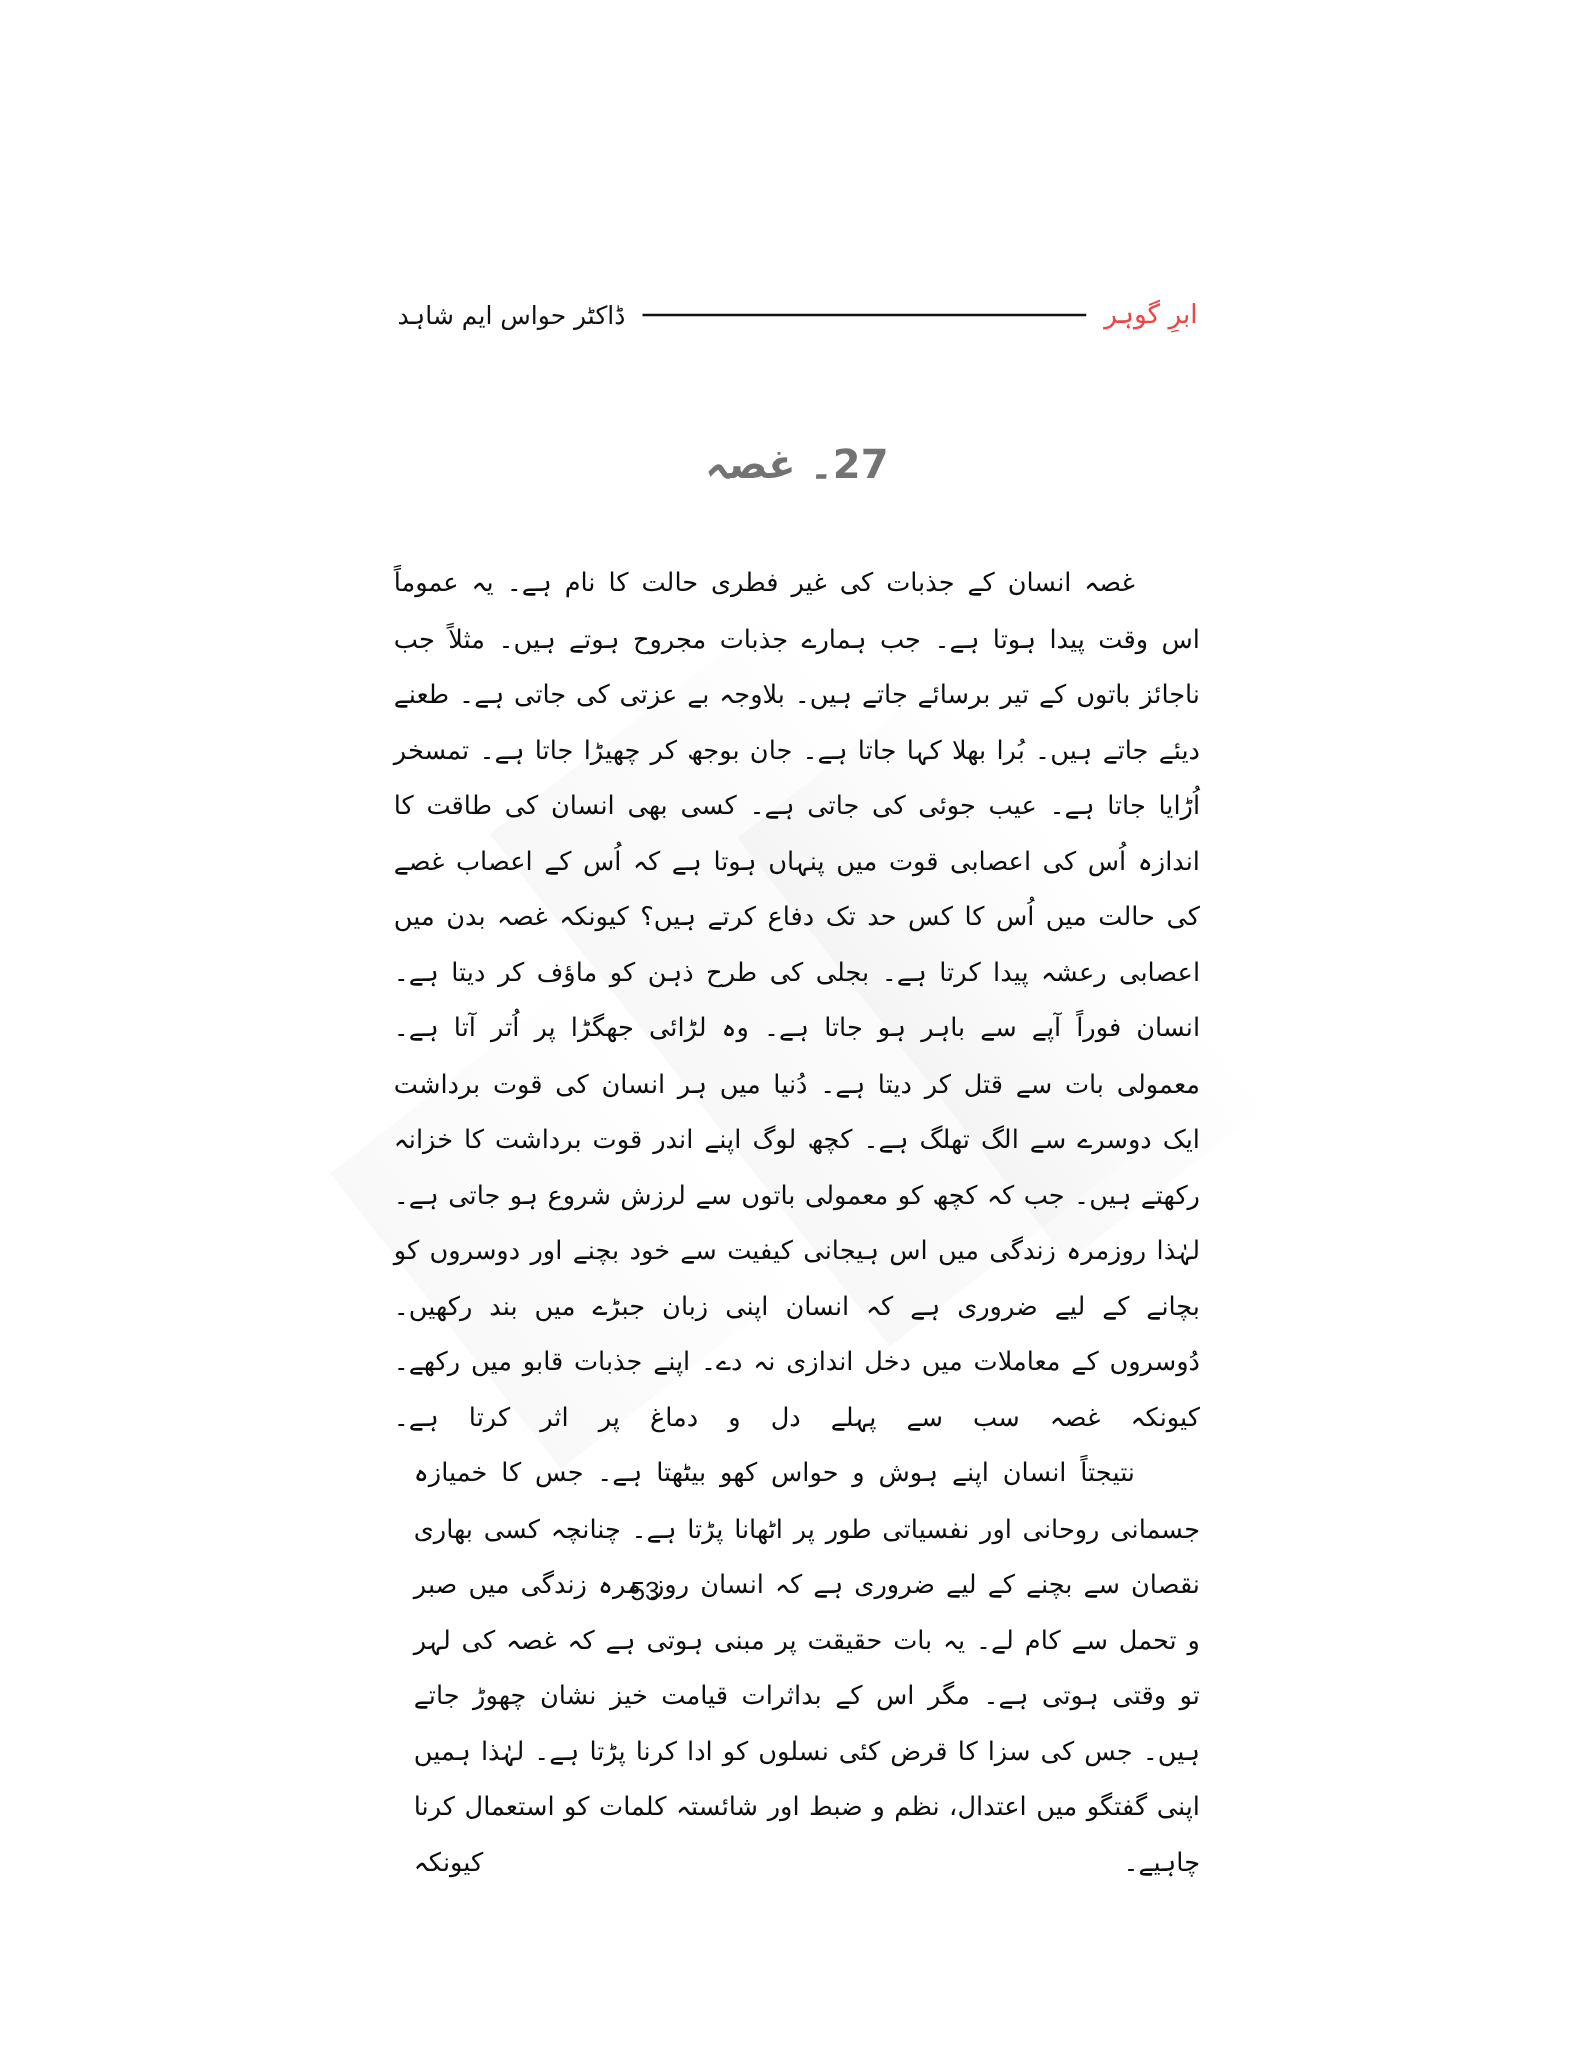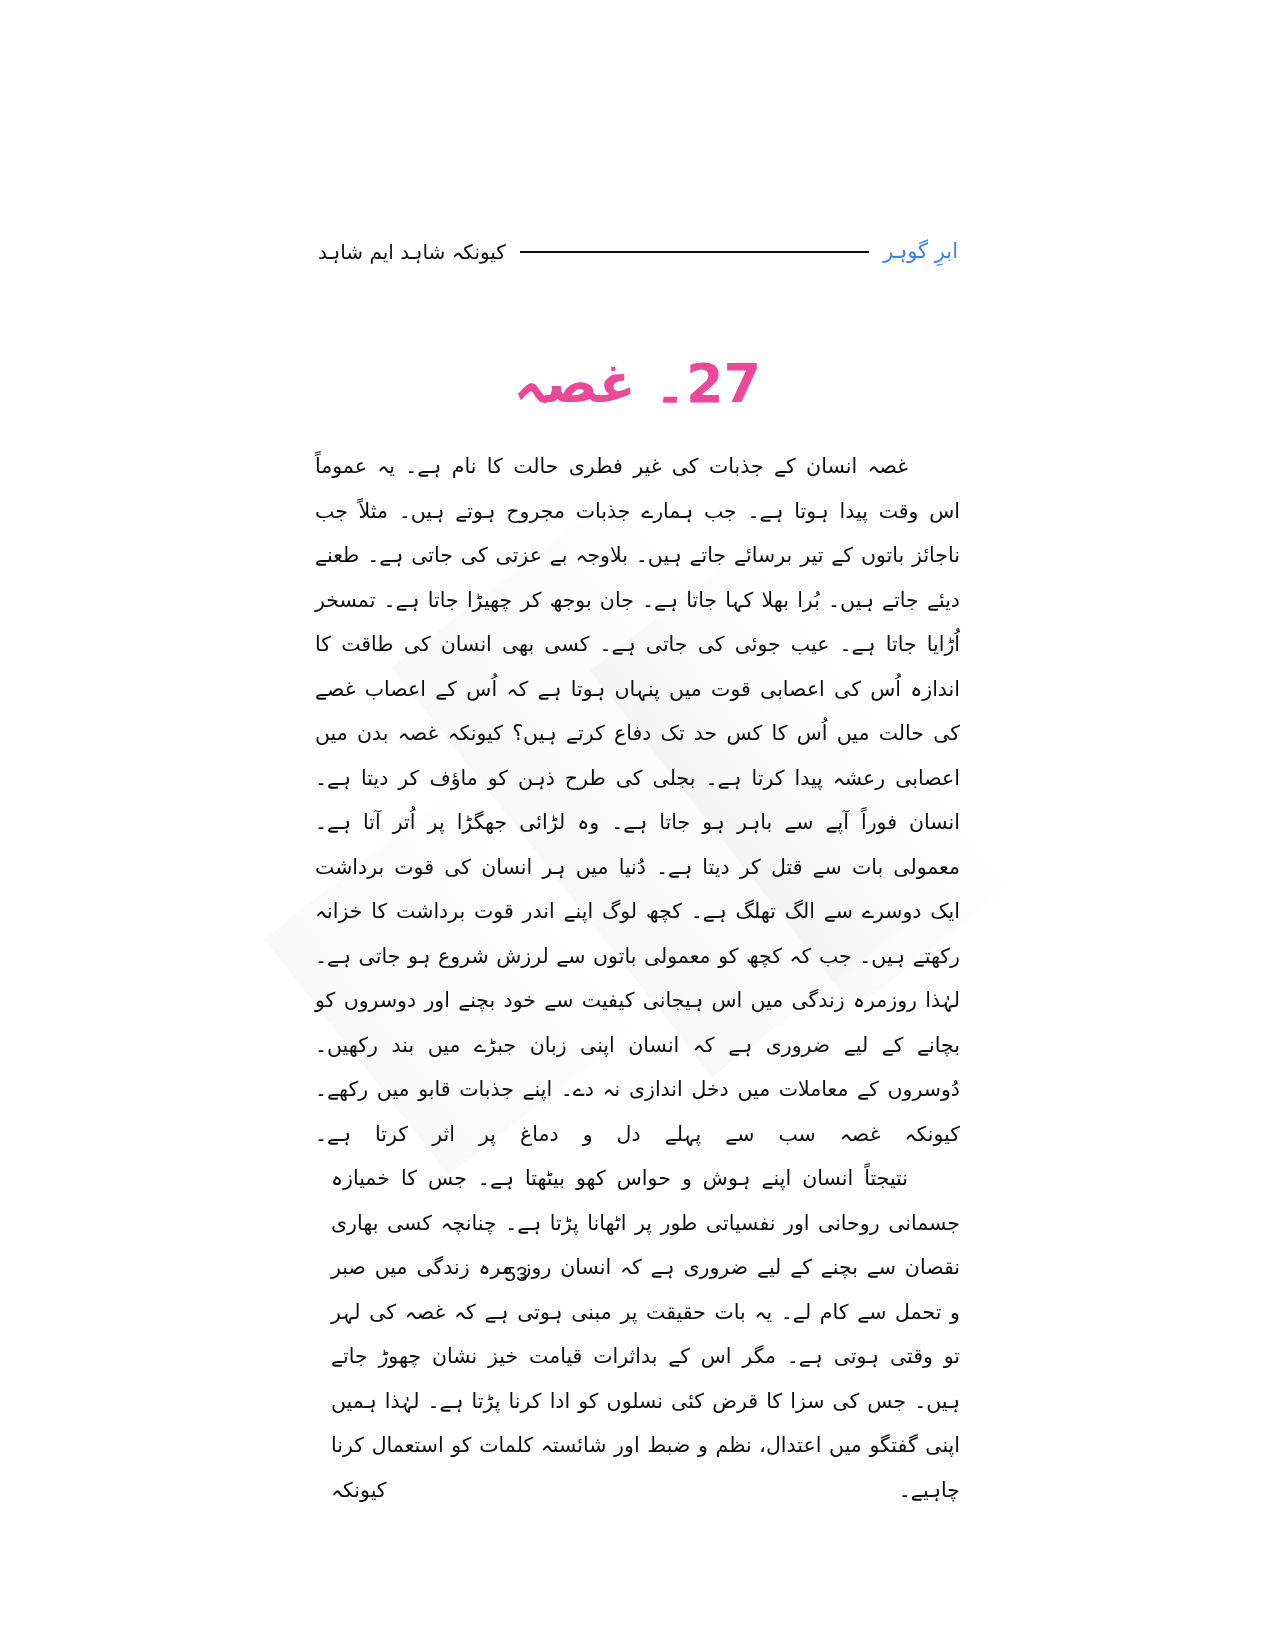--- a/index.html
+++ b/index.html
@@ -70,21 +70,21 @@
     top: 240px;
     width: 640px;
     display: flex;
     flex-direction: row;
     align-items: center;
     gap: 14px;
     direction: rtl;
   }
   .header-title {
     font-size: 21px;
-    color: #3b82f6;
+    color: #ef4444;
     white-space: nowrap;
     line-height: 1.1;
     font-family: "DejaVu Sans", "Liberation Sans", sans-serif;
   }
   .header-rule {
     flex: 1 1 auto;
     height: 0;
     border-top: 2px solid #111111;
   }
   .header-author {
@@ -98,23 +98,23 @@
   .chapter-heading {
     position: absolute;
     left: 0;
     top: 352px;
     width: 1275px;
     text-align: center;
     direction: rtl;
   }
   .chapter-heading .heading-text {
     display: inline-block;
-    font-size: 54px;
+    font-size: 32px;
     font-weight: bold;
-    color: #ec4899;
+    color: #737373;
     letter-spacing: 0;
     line-height: 1.2;
   }
 
   
   .body-block {
     position: absolute;
     left: 315px;
     top: 444px;
     width: 645px;
@@ -164,21 +164,21 @@
     <div class="wm-band wm-b1"></div>
     <div class="wm-band wm-b2"></div>
     <div class="wm-band wm-b3"></div>
   </div>
 
   <div class="content">
 
     <div class="running-header">
       <div class="header-title">ابرِ گوہر</div>
       <div class="header-rule"></div>
-      <div class="header-author">کیونکہ شاہد ایم شاہد</div>
+      <div class="header-author">ڈاکٹر حواس ایم شاہد</div>
     </div>
 
     <div class="chapter-heading">
       <span class="heading-text">27۔ غصہ</span>
     </div>
 
     <div class="body-block">
       <p class="para indented">غصہ انسان کے جذبات کی غیر فطری حالت کا نام ہے۔ یہ عموماً اس وقت پیدا ہوتا ہے۔ جب ہمارے جذبات مجروح ہوتے ہیں۔ مثلاً جب ناجائز باتوں کے تیر برسائے جاتے ہیں۔ بلاوجہ بے عزتی کی جاتی ہے۔ طعنے دیئے جاتے ہیں۔ بُرا بھلا کہا جاتا ہے۔ جان بوجھ کر چھیڑا جاتا ہے۔ تمسخر اُڑایا جاتا ہے۔ عیب جوئی کی جاتی ہے۔ کسی بھی انسان کی طاقت کا اندازہ اُس کی اعصابی قوت میں پنہاں ہوتا ہے کہ اُس کے اعصاب غصے کی حالت میں اُس کا کس حد تک دفاع کرتے ہیں؟ کیونکہ غصہ بدن میں اعصابی رعشہ پیدا کرتا ہے۔ بجلی کی طرح ذہن کو ماؤف کر دیتا ہے۔ انسان فوراً آپے سے باہر ہو جاتا ہے۔ وہ لڑائی جھگڑا پر اُتر آتا ہے۔ معمولی بات سے قتل کر دیتا ہے۔ دُنیا میں ہر انسان کی قوت برداشت ایک دوسرے سے الگ تھلگ ہے۔ کچھ لوگ اپنے اندر قوت برداشت کا خزانہ رکھتے ہیں۔ جب کہ کچھ کو معمولی باتوں سے لرزش شروع ہو جاتی ہے۔ لہٰذا روزمرہ زندگی میں اس ہیجانی کیفیت سے خود بچنے اور دوسروں کو بچانے کے لیے ضروری ہے کہ انسان اپنی زبان جبڑے میں بند رکھیں۔ دُوسروں کے معاملات میں دخل اندازی نہ دے۔ اپنے جذبات قابو میں رکھے۔ کیونکہ غصہ سب سے پہلے دل و دماغ پر اثر کرتا ہے۔</p>
       <p class="para indented">نتیجتاً انسان اپنے ہوش و حواس کھو بیٹھتا ہے۔ جس کا خمیازہ جسمانی روحانی اور نفسیاتی طور پر اٹھانا پڑتا ہے۔ چنانچہ کسی بھاری نقصان سے بچنے کے لیے ضروری ہے کہ انسان روز مرہ زندگی میں صبر و تحمل سے کام لے۔ یہ بات حقیقت پر مبنی ہوتی ہے کہ غصہ کی لہر تو وقتی ہوتی ہے۔ مگر اس کے بداثرات قیامت خیز نشان چھوڑ جاتے ہیں۔ جس کی سزا کا قرض کئی نسلوں کو ادا کرنا پڑتا ہے۔ لہٰذا ہمیں اپنی گفتگو میں اعتدال، نظم و ضبط اور شائستہ کلمات کو استعمال کرنا چاہیے۔ کیونکہ</p>
     </div>

